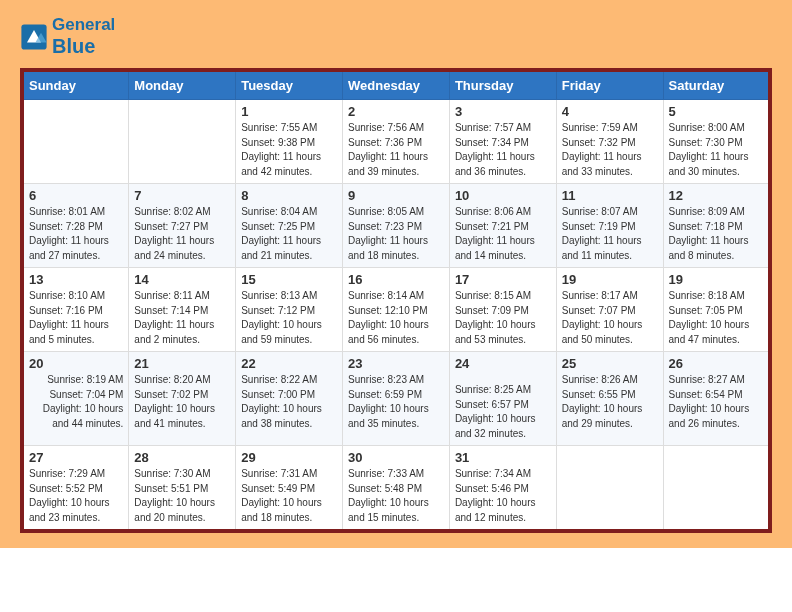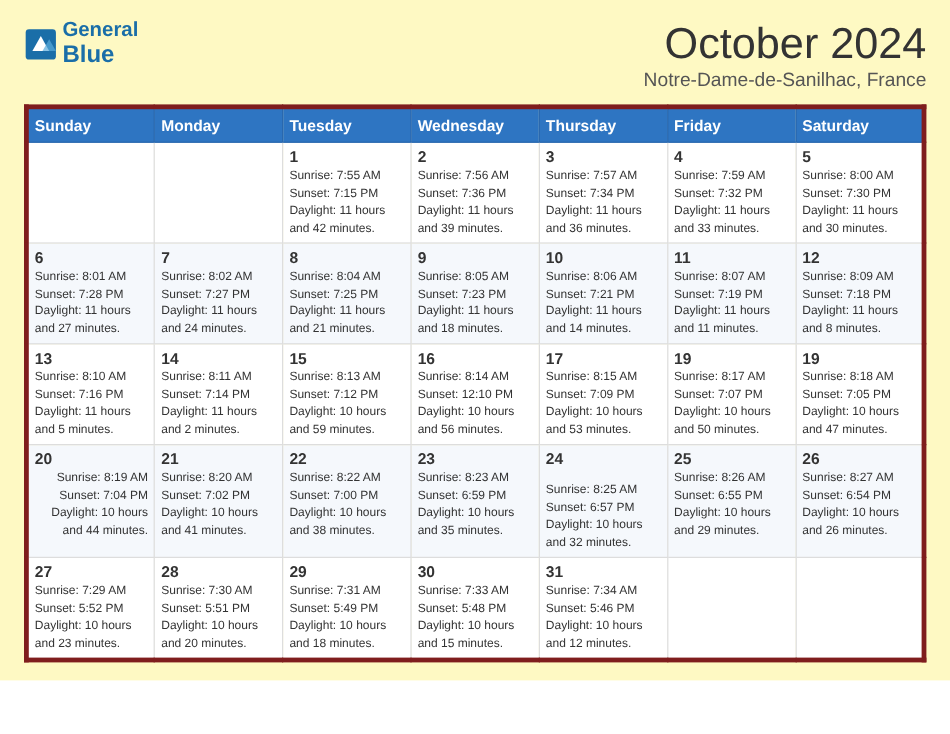--- a/index.html
+++ b/index.html
@@ -5,21 +5,21 @@
     * { box-sizing: border-box; margin: 0; padding: 0; }
     body {
       font-family: Arial, sans-serif;
       background: #fff;
       width: 792px;
       min-height: 612px;
       padding: 0;
     }
     .page {
       width: 792px;
-      background: #fef9c3;
+      background: #fdba74;
       padding: 15px 20px 15px 20px;
     }
     .header {
       display: flex;
       justify-content: space-between;
       align-items: flex-start;
       margin-bottom: 10px;
     }
     .logo {
       display: flex;
@@ -94,24 +94,20 @@
       <svg class="logo-icon" viewBox="0 0 40 40">
         <rect x="2" y="2" width="36" height="36" rx="4" fill="#1a6ea8"></rect>
         <polygon points="10,28 20,10 30,28" fill="white"></polygon>
         <polygon points="22,28 30,14 38,28" fill="#5aabdc" opacity="0.7"></polygon>
       </svg>
       <div>
         <div style="font-size:17px;font-weight:bold;color:#1a6ea8;">General</div>
         <div style="font-size:20px;font-weight:bold;color:#1a6ea8;">Blue</div>
       </div>
     </div>
-    <div class="title-block">
-      <div class="month-title">October 2024</div>
-      <div class="location">Notre-Dame-de-Sanilhac, France</div>
-    </div>
   </div>
 
   <table class="calendar">
     <thead>
       <tr>
       <th>Sunday</th>
           <th>Monday</th>
           <th>Tuesday</th>
           <th>Wednesday</th>
           <th>Thursday</th>
@@ -119,21 +115,21 @@
           <th>Saturday</th>
         </tr>
     </thead>
     <tbody id="calendar-body">
     <tr>
           <td class="empty-cell"></td>
           <td class="empty-cell"></td>
           <td>
             <span class="day-num">1</span>
             <div class="day-info" style="white-space: pre-line;">Sunrise: 7:55 AM
-Sunset: 7:15 PM
+Sunset: 9:38 PM
 Daylight: 11 hours and 42 minutes.</div>
           </td>
           <td>
             <span class="day-num">2</span>
             <div class="day-info" style="white-space: pre-line;">Sunrise: 7:56 AM
 Sunset: 7:36 PM
 Daylight: 11 hours and 39 minutes.</div>
           </td>
           <td>
             <span class="day-num">3</span>

